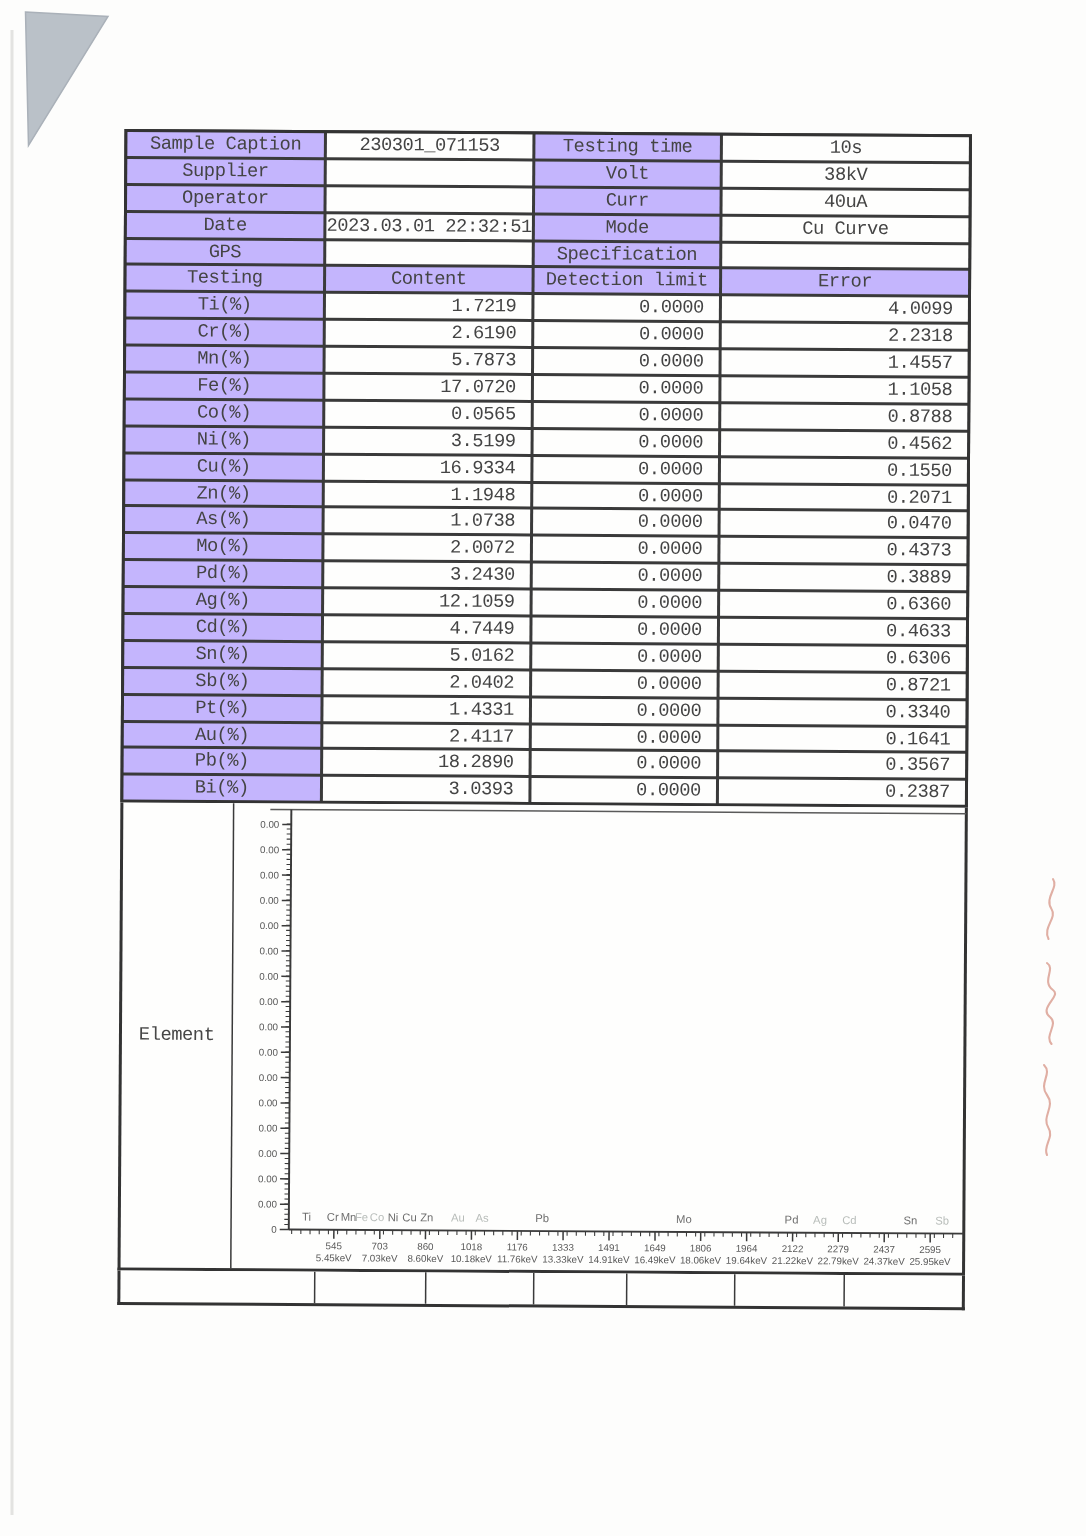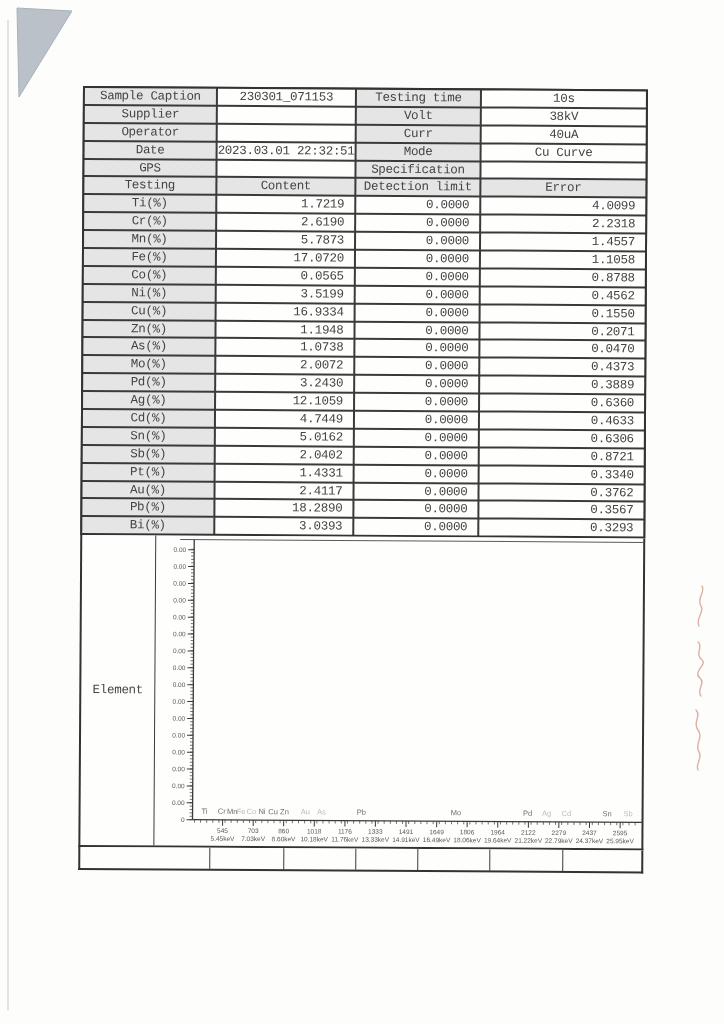--- a/index.html
+++ b/index.html
@@ -23,21 +23,21 @@
     gap:2px;
     background:#3a3a3a;
     border:2px solid #333;
     width:565px;box-sizing:border-box;
   }
   .cell{
     background:#fefefd;display:flex;align-items:center;justify-content:center;
     font-size:12.5px;letter-spacing:-0.3px;white-space:nowrap;overflow:hidden;
     color:#444;
   }
-  .cell.gray{background:#e5e5e5;}
+  .cell.gray{background:#c4b5fd;}
   .cell.num{justify-content:flex-end;padding-right:10px;box-sizing:border-box;}
   
   #spectrum-row{
     display:flex;width:565px;height:312px;box-sizing:border-box;
     border-left:2px solid #333;border-right:2px solid #333;border-bottom:2px solid #333;
     background:#fefefd;
   }
   .spec-label-cell{
     width:73px;flex:0 0 73px;border-right:1.5px solid #3a3a3a;
     display:flex;align-items:center;justify-content:center;
@@ -151,29 +151,29 @@
       <div class="cell num">2.0402</div>
       <div class="cell num">0.0000</div>
       <div class="cell num">0.8721</div>
       <div class="cell gray">Pt(%)</div>
       <div class="cell num">1.4331</div>
       <div class="cell num">0.0000</div>
       <div class="cell num">0.3340</div>
       <div class="cell gray">Au(%)</div>
       <div class="cell num">2.4117</div>
       <div class="cell num">0.0000</div>
-      <div class="cell num">0.3762</div>
+      <div class="cell num">0.1641</div>
       <div class="cell gray">Pb(%)</div>
       <div class="cell num">18.2890</div>
       <div class="cell num">0.0000</div>
       <div class="cell num">0.3567</div>
       <div class="cell gray">Bi(%)</div>
       <div class="cell num">3.0393</div>
       <div class="cell num">0.0000</div>
-      <div class="cell num">0.3293</div>
+      <div class="cell num">0.2387</div>
     </div>
 
   <div id="spectrum-row">
     <div class="spec-label-cell">
       <span>Element</span>
     </div>
     <div class="spec-chart-cell">
       <svg id="spectrum-chart" width="488" height="310">
           <line x1="24" y1="4" x2="488" y2="4" stroke="#5a5a5a" stroke-width="1"></line>
           <line x1="38" y1="4" x2="38" y2="284" stroke="#3a3a3a" stroke-width="1.3"></line>

